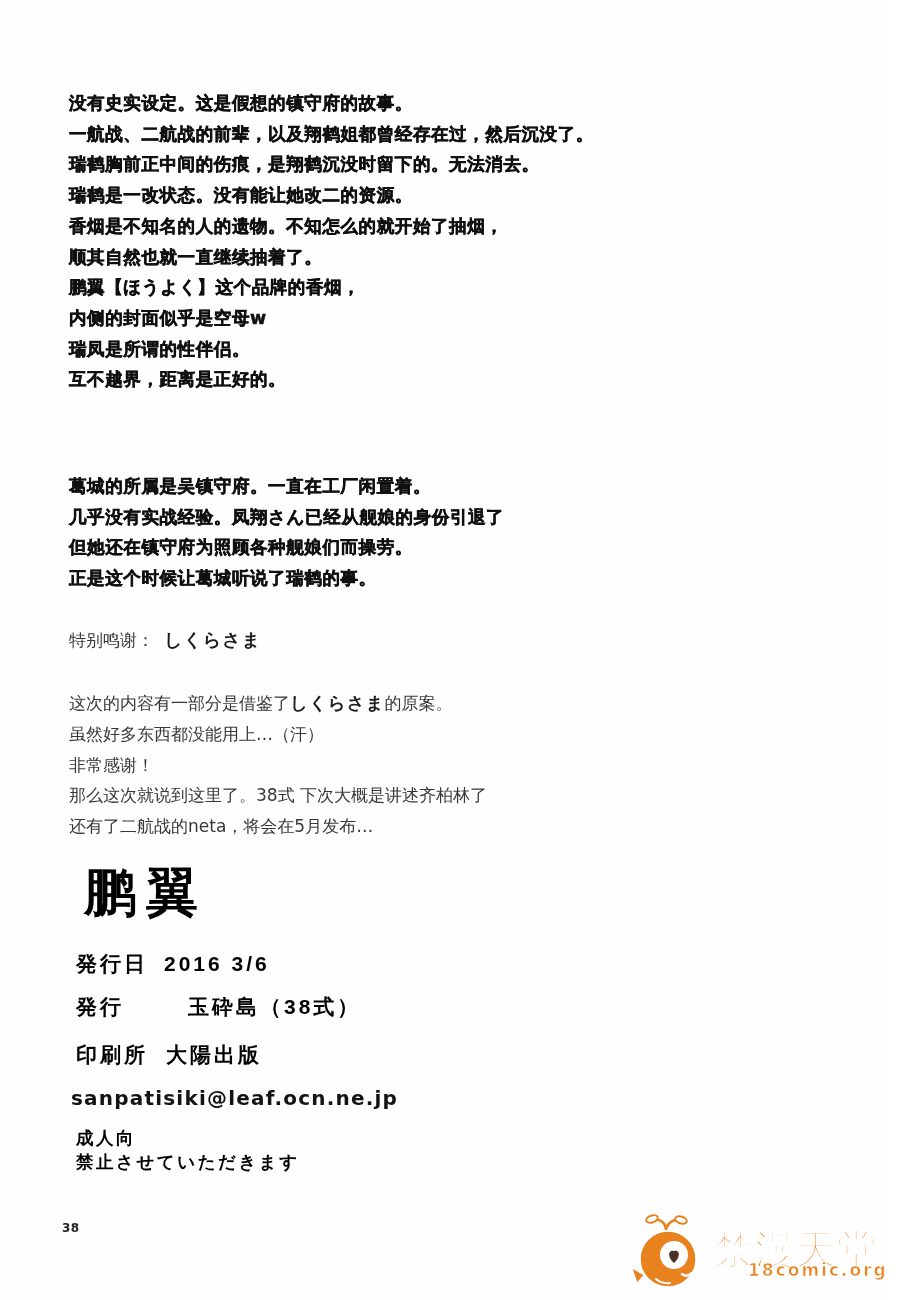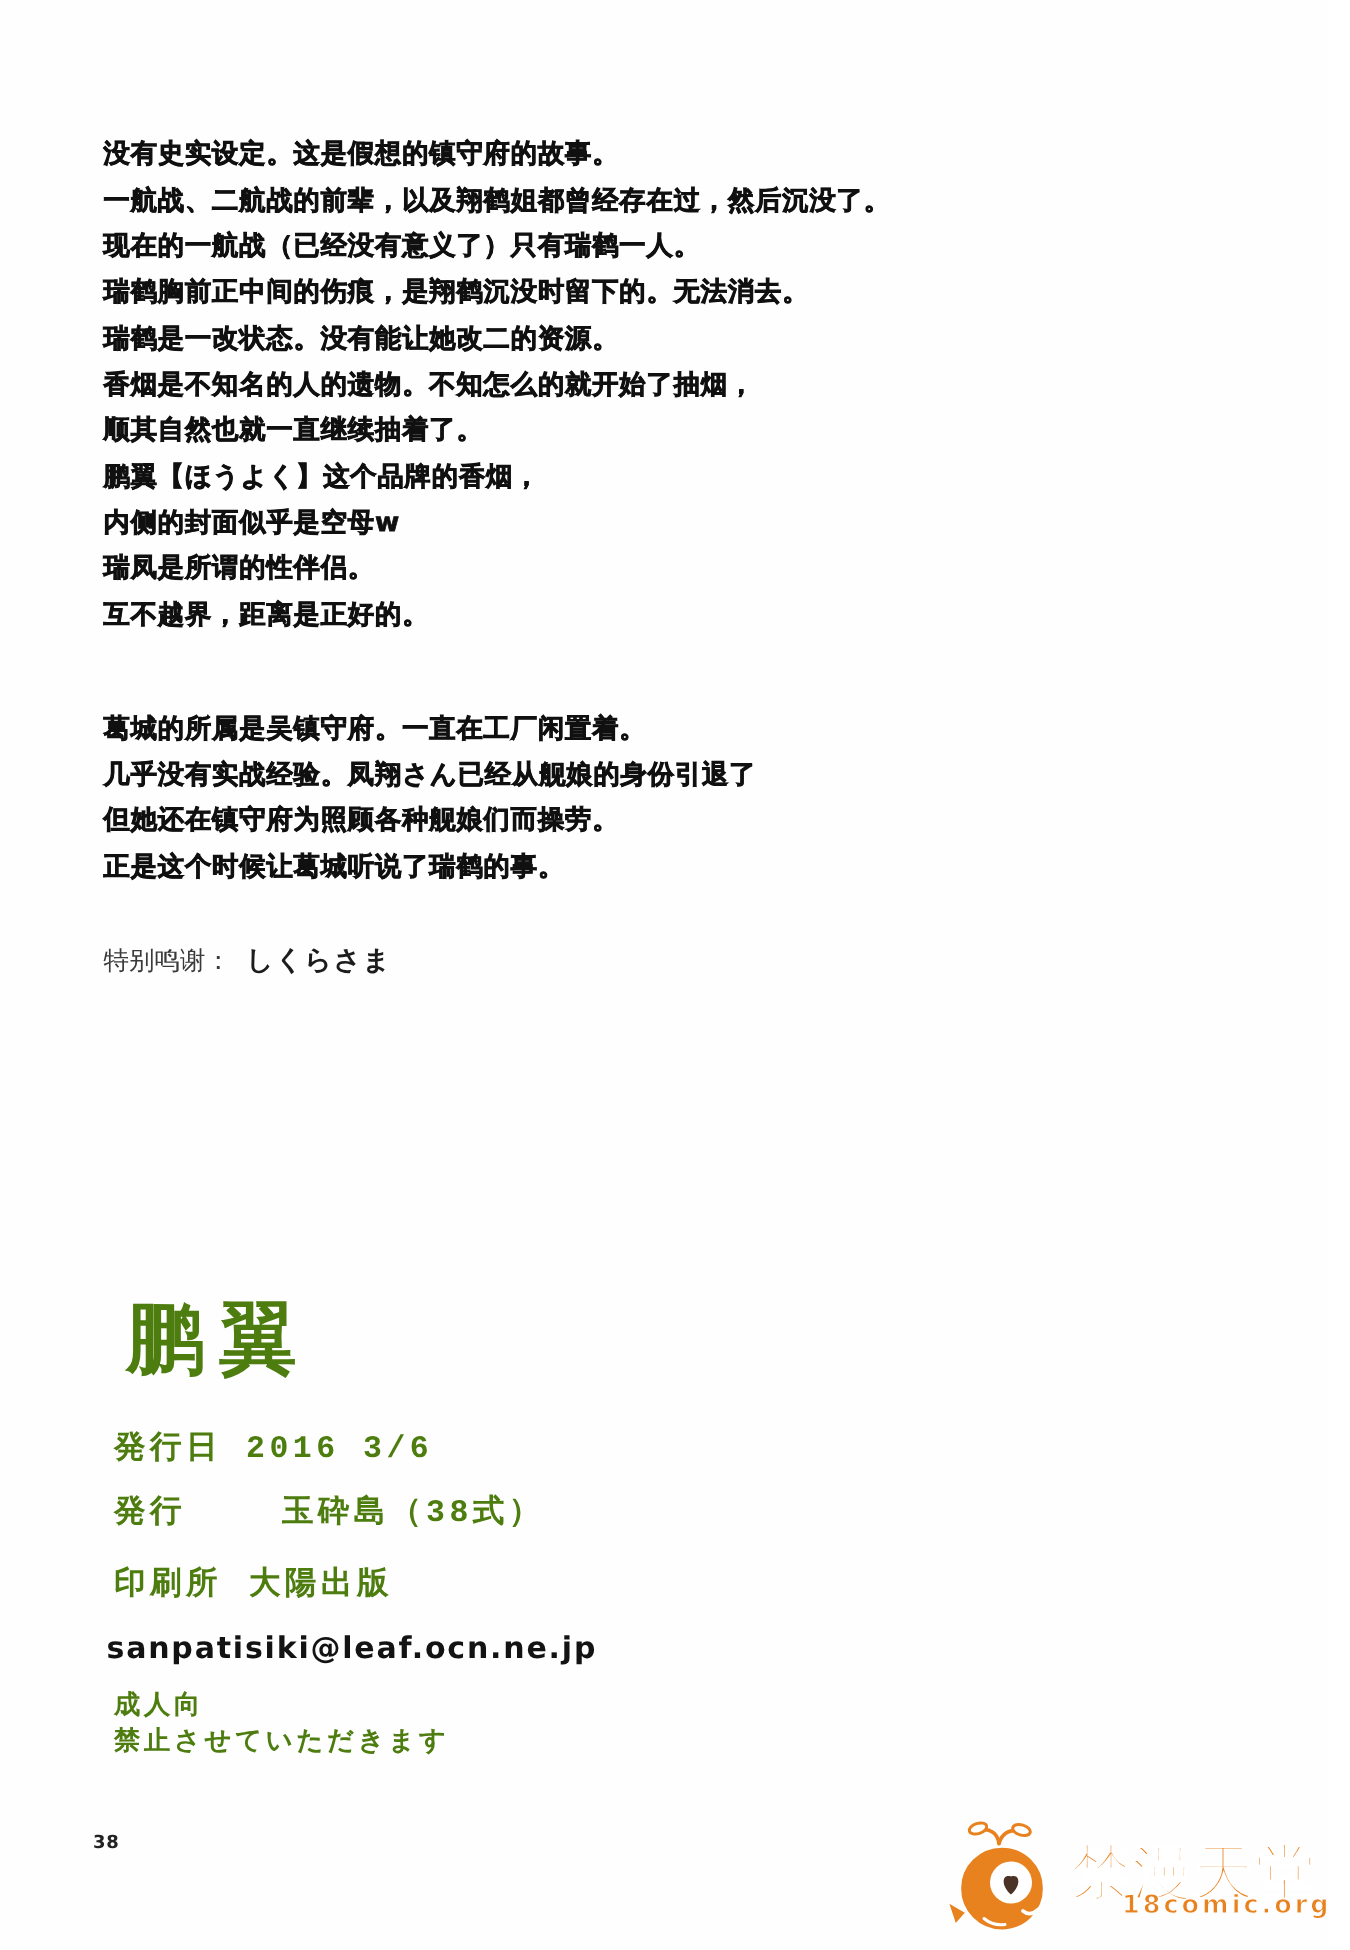--- a/index.html
+++ b/index.html
@@ -54,23 +54,23 @@
   }
   #afterword .bold-name {
     font-weight: 700;
     color: #1c1c1c;
     font-size: 17.5px;
     letter-spacing: 1px;
   }
 
   
   .hand {
-    font-family: Liberation Mono, monospace;
-    font-weight: 700;
-    color: #4d7c0f;
+    font-family: Liberation Sans, sans-serif;
+    font-weight: 700;
+    color: #000000;
     white-space: nowrap;
   }
   #colophon-title {
     left: 84px; top: 858px;
     font-size: 52px;
     letter-spacing: 10px;
   }
   .colo-line {
     font-size: 21px;
     letter-spacing: 3px;
@@ -138,21 +138,20 @@
   }
 </style>
 </head>
 <body>
 
 <div id="page">
 
   <div id="block1" class="abs story">
     <div>没有史实设定。这是假想的镇守府的故事。</div>
     <div>一航战、二航战的前辈，以及翔鹤姐都曾经存在过，然后沉没了。</div>
-    <div>现在的一航战（已经没有意义了）只有瑞鹤一人。</div>
     <div>瑞鹤胸前正中间的伤痕，是翔鹤沉没时留下的。无法消去。</div>
     <div>瑞鹤是一改状态。没有能让她改二的资源。</div>
     <div>香烟是不知名的人的遗物。不知怎么的就开始了抽烟，</div>
     <div>顺其自然也就一直继续抽着了。</div>
     <div>鹏翼【ほうよく】这个品牌的香烟，</div>
     <div>内侧的封面似乎是空母w</div>
     <div>瑞凤是所谓的性伴侣。</div>
     <div>互不越界，距离是正好的。</div>
   </div>
 
@@ -160,20 +159,27 @@
     <div>葛城的所属是吴镇守府。一直在工厂闲置着。</div>
     <div>几乎没有实战经验。凤翔さん已经从舰娘的身份引退了</div>
     <div>但她还在镇守府为照顾各种舰娘们而操劳。</div>
     <div>正是这个时候让葛城听说了瑞鹤的事。</div>
   </div>
 
   <div id="ack" class="abs">
     <span>特别鸣谢：</span><span class="ack-name">しくらさま</span>
   </div>
 
+  <div id="afterword" class="abs">
+    <div><span>这次的内容有一部分是借鉴了</span><span class="bold-name">しくらさま</span><span>的原案。</span></div>
+    <div>虽然好多东西都没能用上…（汗）</div>
+    <div>非常感谢！</div>
+    <div>那么这次就说到这里了。38式 下次大概是讲述齐柏林了</div>
+    <div>还有了二航战的neta，将会在5月发布…</div>
+  </div>
 
   <div id="colophon-title" class="abs hand">鹏翼</div>
 
   <div id="colo-date" class="abs hand colo-line">
     <span class="colo-label">発行日</span><span>2016 3/6</span>
   </div>
 
   <div id="colo-pub" class="abs hand colo-line">
     <span class="colo-label">発行</span><span>玉砕島（38式）</span>
   </div>

